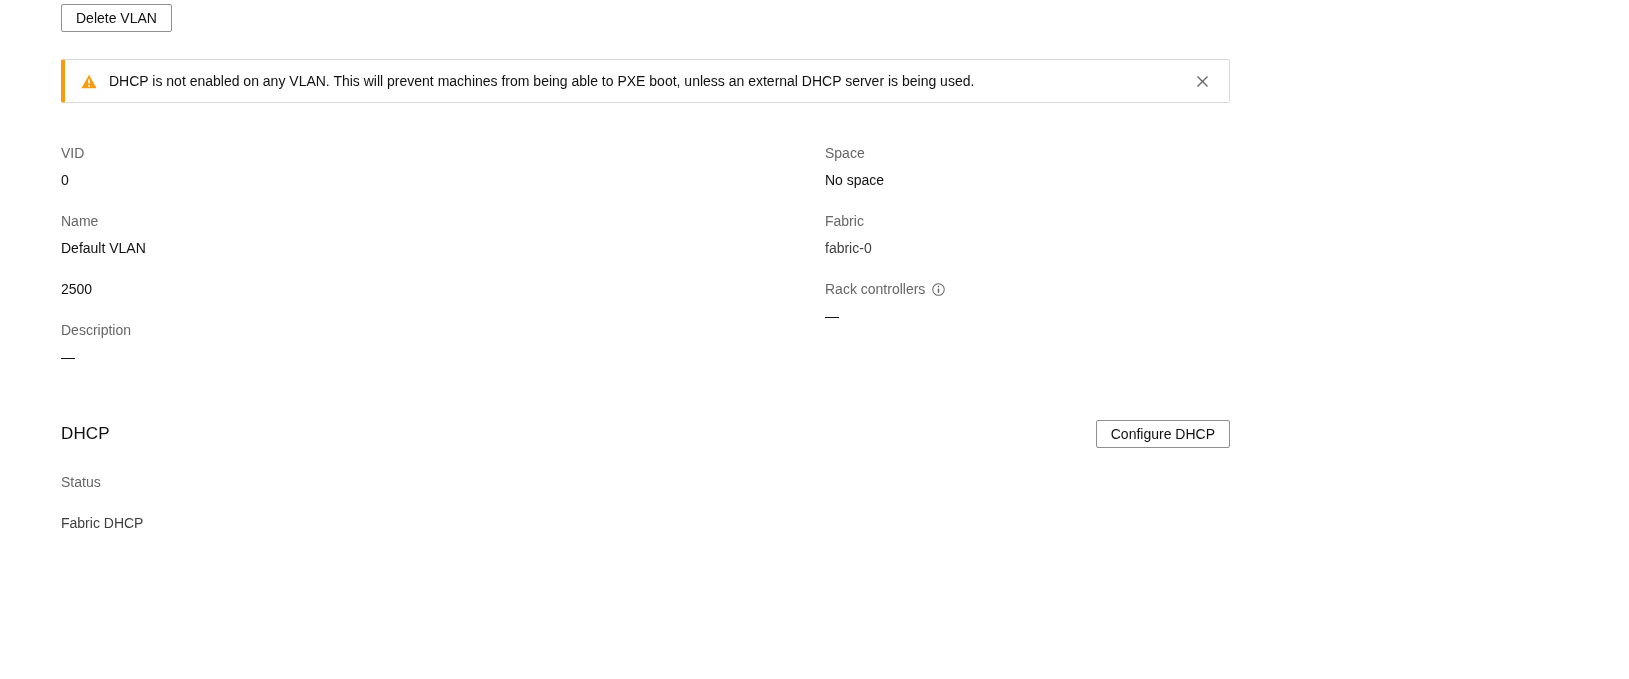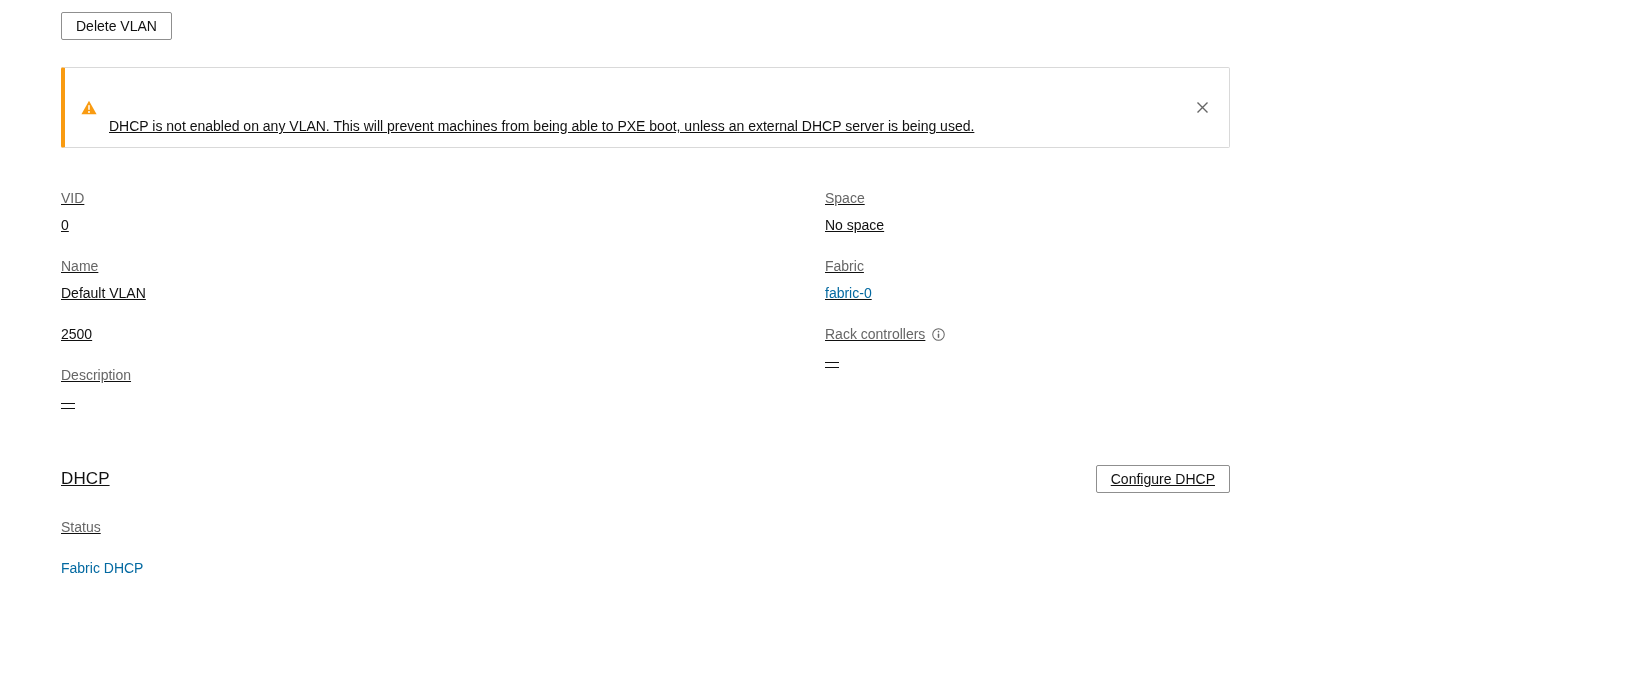--- a/index.html
+++ b/index.html
@@ -6,22 +6,21 @@
   html, body {
     width: 1629px;
     background: #ffffff;
     font-family: "Liberation Sans", "DejaVu Sans", sans-serif;
     color: #111111;
     font-size: 14px;
   }
   .page {
     width: 1299px;
     min-height: 679px;
-    padding: 12px 69px 30px 61px;
-    text-decoration: underline;
+    padding: 4px 69px 30px 61px;
   }
   
   .btn {
     display: inline-block;
     font-family: inherit;
     font-size: 14px;
     color: #111111;
     background: #ffffff;
     border: 1px solid #8f8f8f;
     border-radius: 2px;
@@ -36,21 +35,21 @@
     margin-top: 27px;
     display: flex;
     align-items: center;
     border: 1px solid #d9d9d9;
     border-left: 4px solid #f99b11;
     border-radius: 2px;
     background: #ffffff;
     padding: 12px 16px;
   }
   .warn-icon { display: inline-flex; flex: none; margin-right: 12px; }
-  .notification-text { color: #111111; line-height: 18px; margin-top: 37px; }
+  .notification-text { color: #111111; line-height: 18px; }
   .close-btn {
     margin-left: auto;
     flex: none;
     background: none;
     border: none;
     padding: 2px 4px;
     cursor: pointer;
     display: inline-flex;
     align-items: center;
   }
@@ -76,21 +75,21 @@
   .field-label {
     color: #666666;
     line-height: 16px;
     margin-bottom: 11px;
     display: flex;
     align-items: center;
     gap: 7px;
   }
   .field-value { color: #111111; line-height: 16px; }
   a.link, .link {
-    color: #0369a1;
+    color: #404040;
     text-decoration: none;
     cursor: pointer;
   }
   .info-icon { display: inline-flex; cursor: pointer; }
   
   .dhcp-section { margin-top: 30px; }
   .dhcp-fields { margin-top: 26px; }
   .about-link { display: inline-block; margin-top: 0; line-height: 16px; }
 </style>
 </head>

